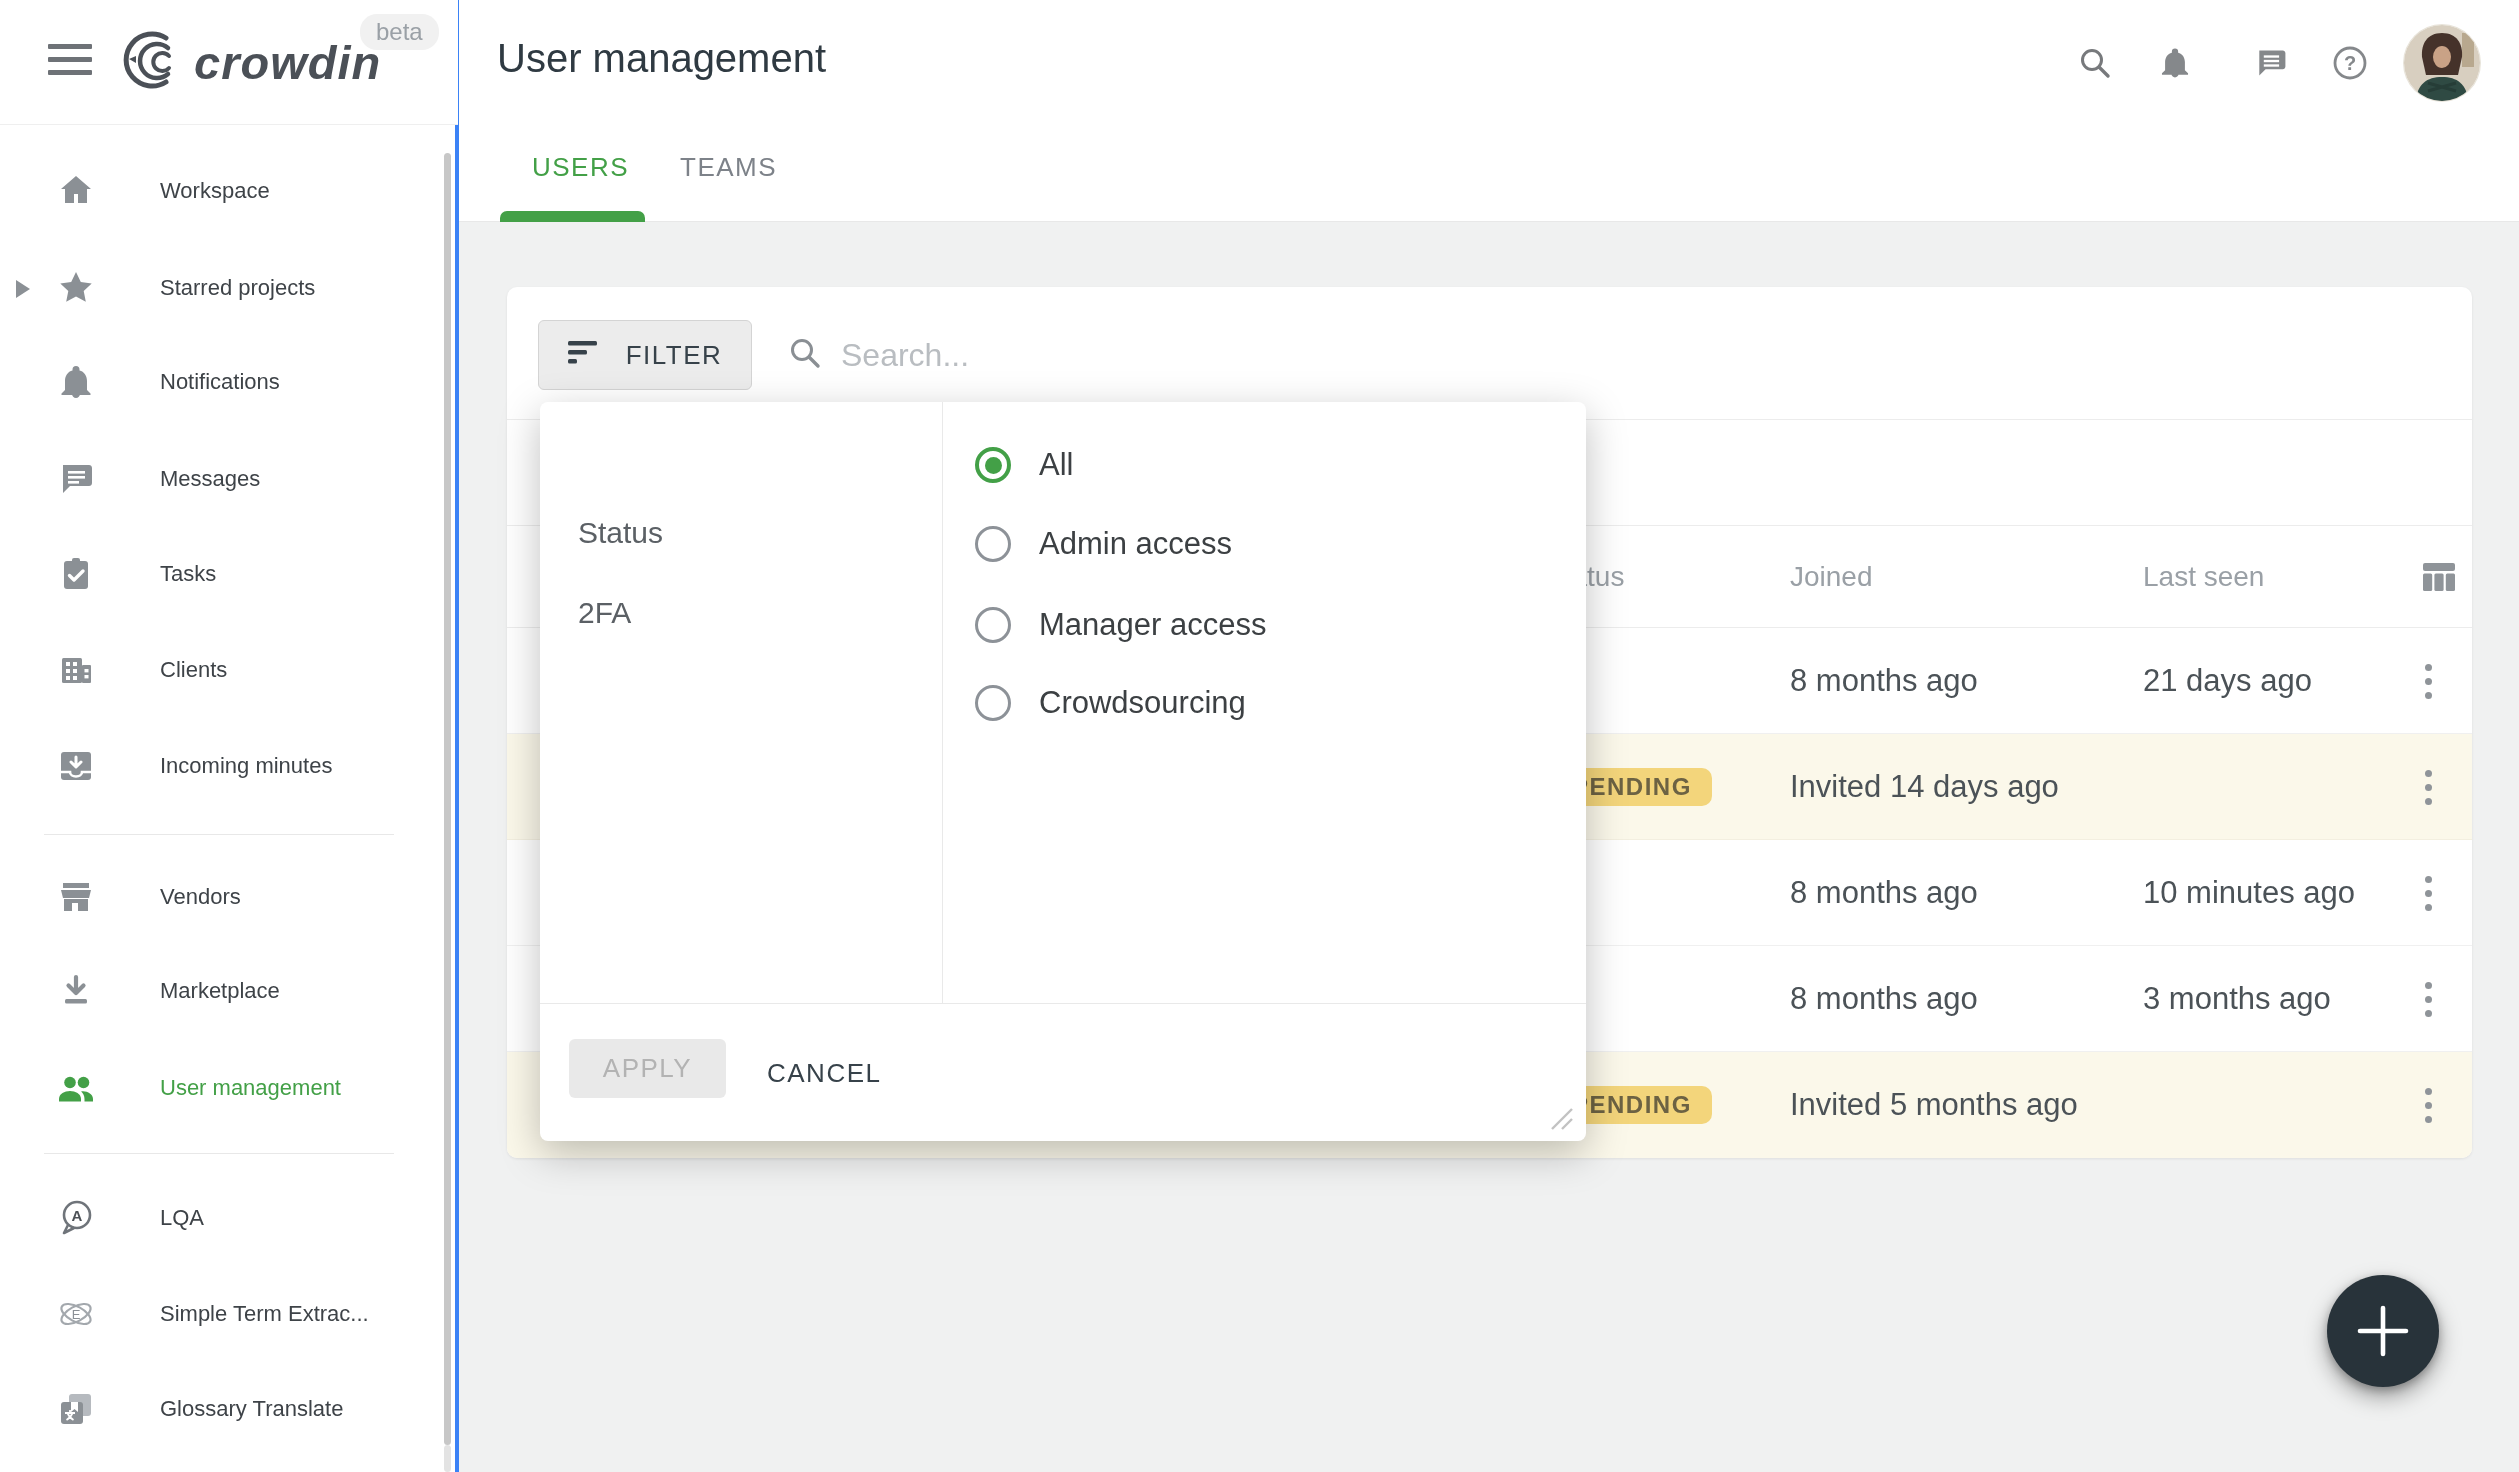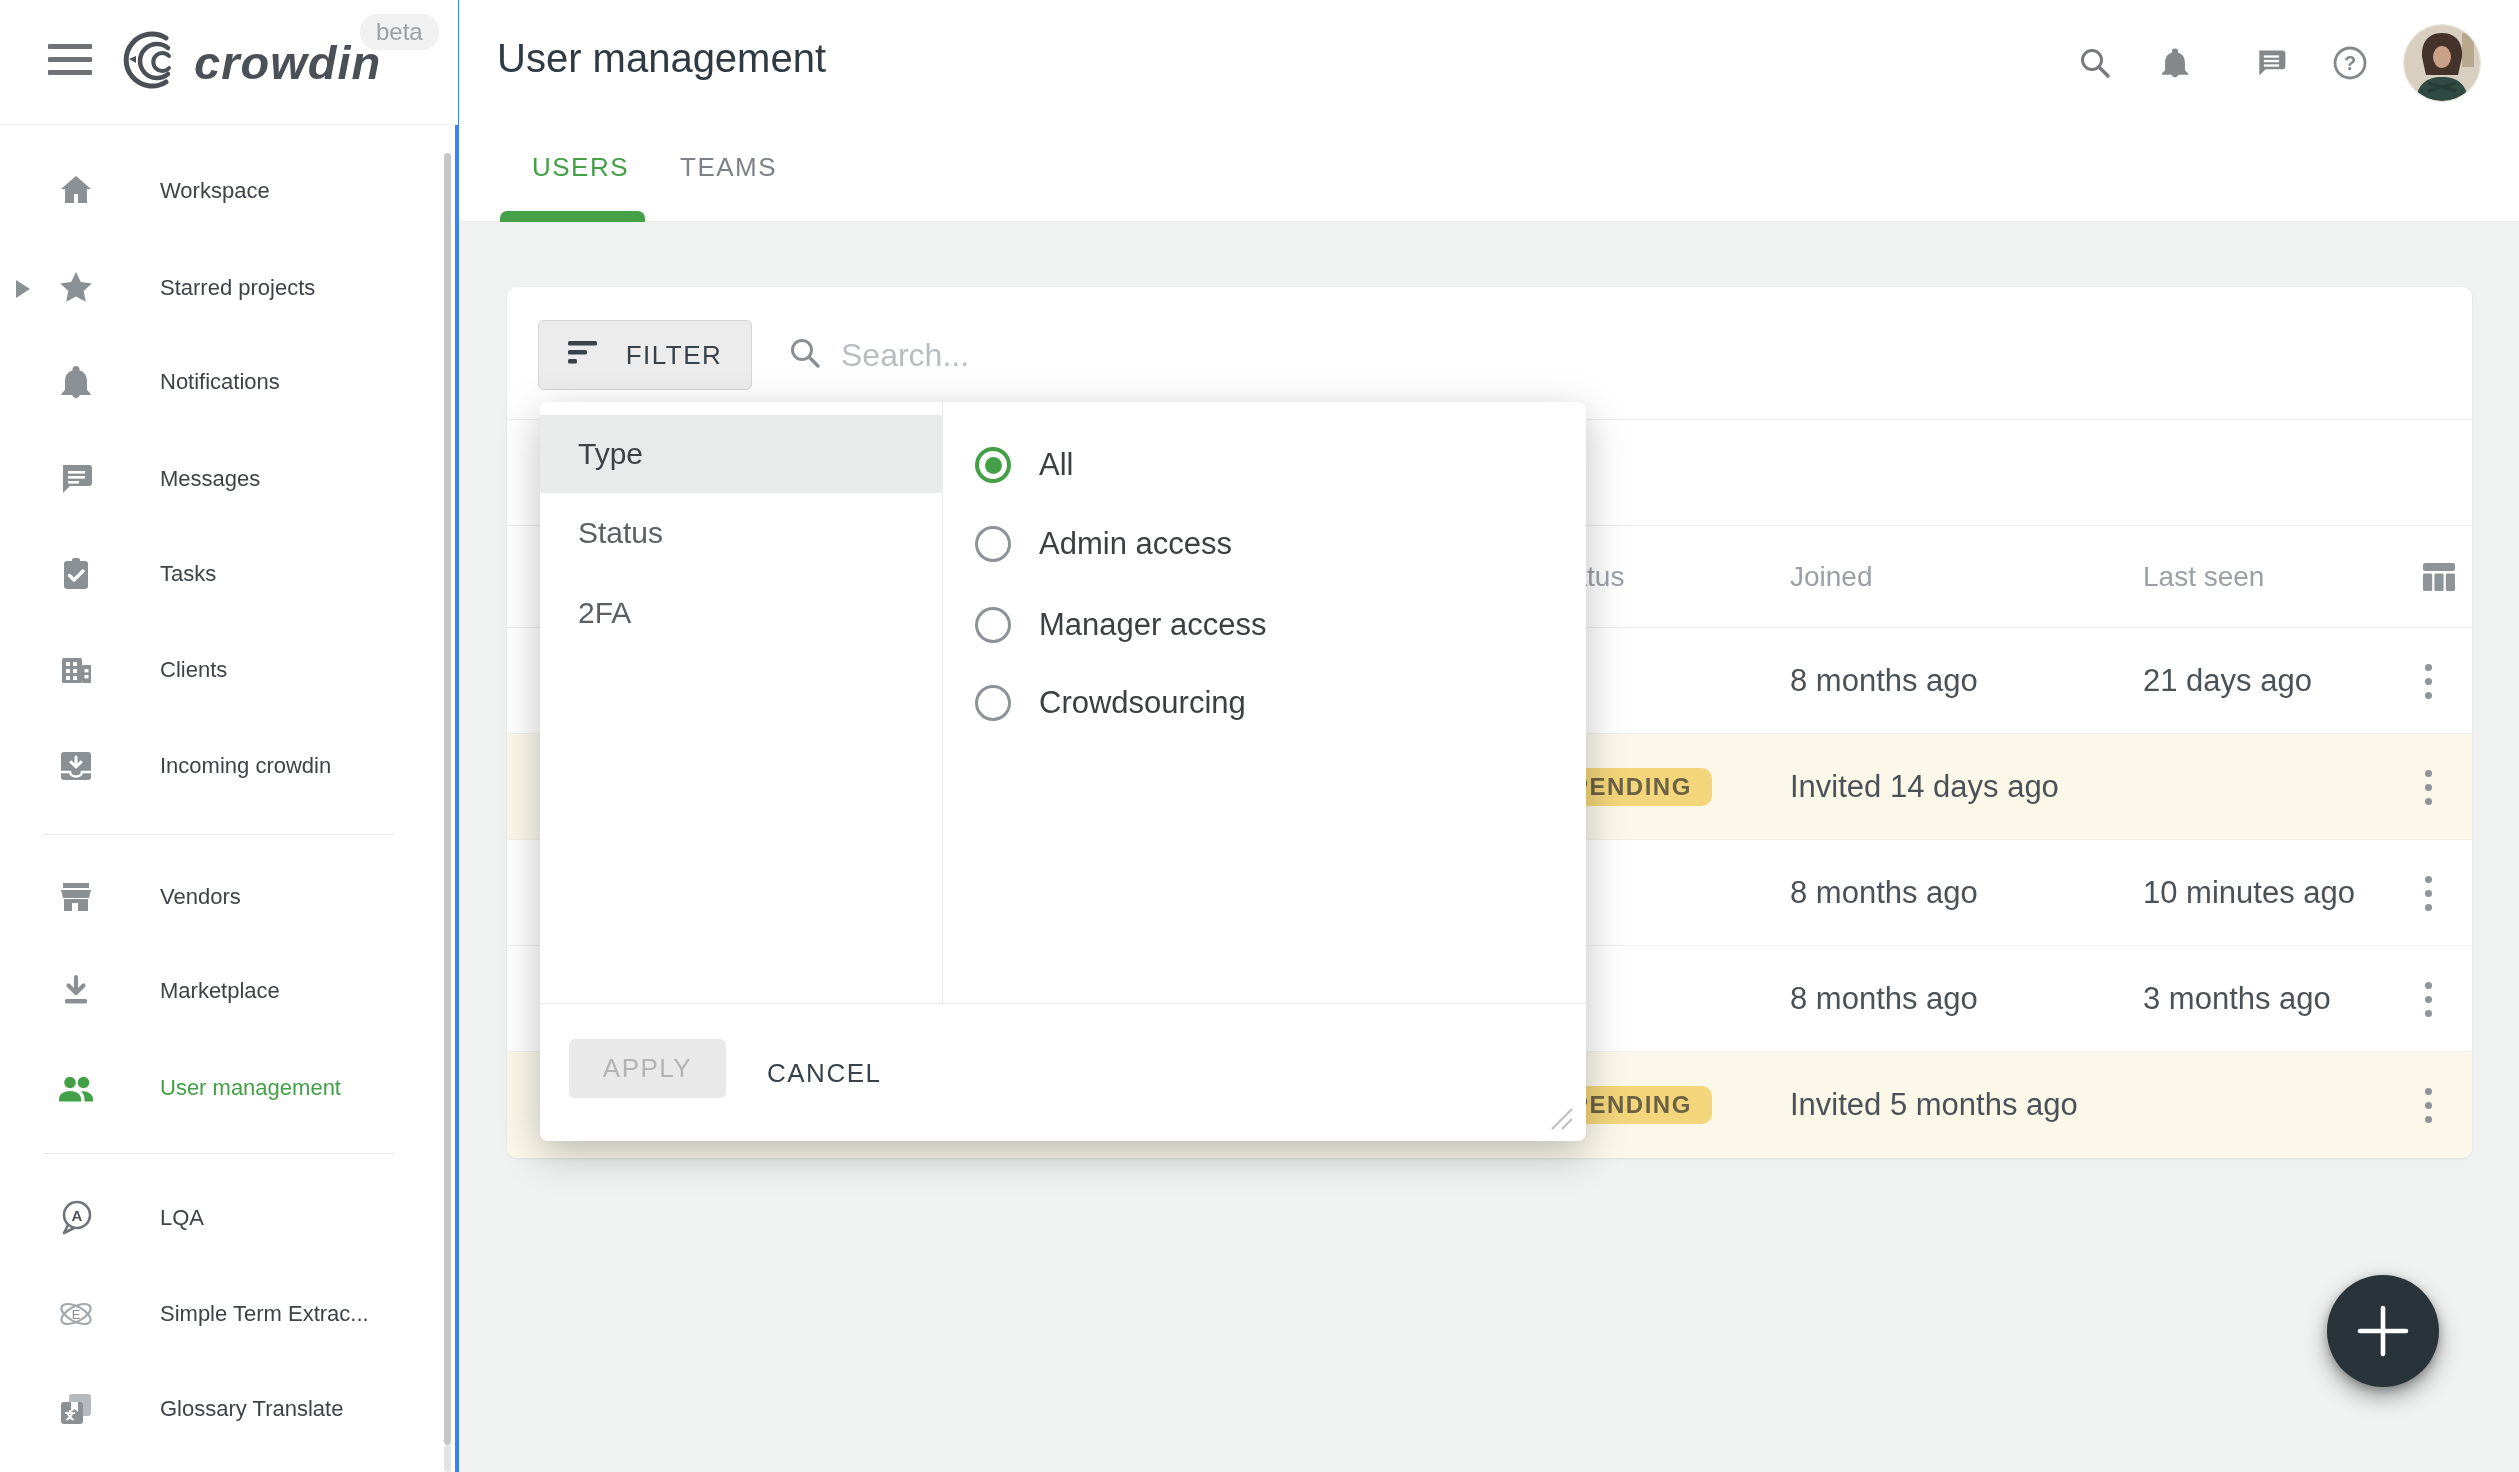--- a/index.html
+++ b/index.html
@@ -173,21 +173,21 @@
     </div>
 
     <div class="nav-item" style="top:736px">
       <span class="nav-ic">
         <svg viewBox="0 0 40 40" width="40" height="40">
             <path d="M8 6 h24 a3 3 0 0 1 3 3 v22 a3 3 0 0 1-3 3 H8 a3 3 0 0 1-3-3 V9 a3 3 0 0 1 3-3 Z" fill="#8b9095"></path>
             <path d="M20 11 v9 M15 16 l5 5 5-5" fill="none" stroke="#fff" stroke-width="3" stroke-linecap="round" stroke-linejoin="round"></path>
             <path d="M5 26 h9 c0 2.8 2.7 4.5 6 4.5 s6-1.7 6-4.5 h9" fill="none" stroke="#fff" stroke-width="2.6"></path>
           </svg>
       </span>
-      <span class="nav-label">Incoming crowdin</span>
+      <span class="nav-label">Incoming minutes</span>
     </div>
 
     <div class="sb-divider" style="top:834px"></div>
 
     <div class="nav-item" style="top:867px">
       <span class="nav-ic">
         <svg viewBox="0 0 40 40" width="40" height="40">
             <rect x="7" y="6" width="26" height="5" fill="#8b9095"></rect>
             <path d="M5 13 h30 l-2 8 h-26 Z" fill="#8b9095"></path>
             <path d="M8 22 h24 v12 h-10 v-8 h-6 v8 H8 Z" fill="#8b9095"></path>
@@ -388,23 +388,20 @@
       <span class="kebab">
           <i></i>
           <i></i>
           <i></i>
         </span>
     </div>
   </section>
 
   <div class="dropdown">
     <div class="dd-left">
-      <div class="dd-cat selected" style="top:13px;height:78px;line-height:78px">
-        <span>Type</span>
-      </div>
       <div class="dd-cat" style="top:91px;height:80px;line-height:80px">
         <span>Status</span>
       </div>
       <div class="dd-cat" style="top:171px;height:80px;line-height:80px">
         <span>2FA</span>
       </div>
     </div>
 
     <div class="radio-row" style="left:435px;top:41px">
       <span class="radio on"></span>

